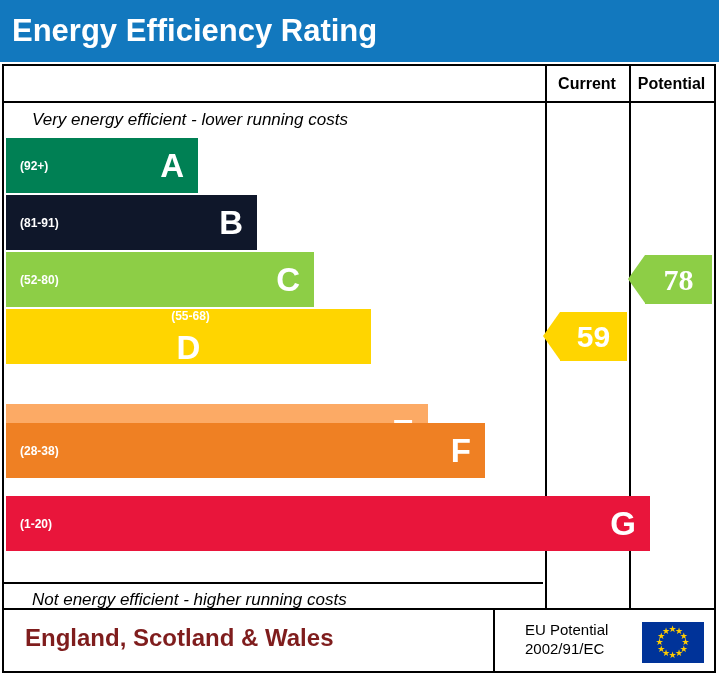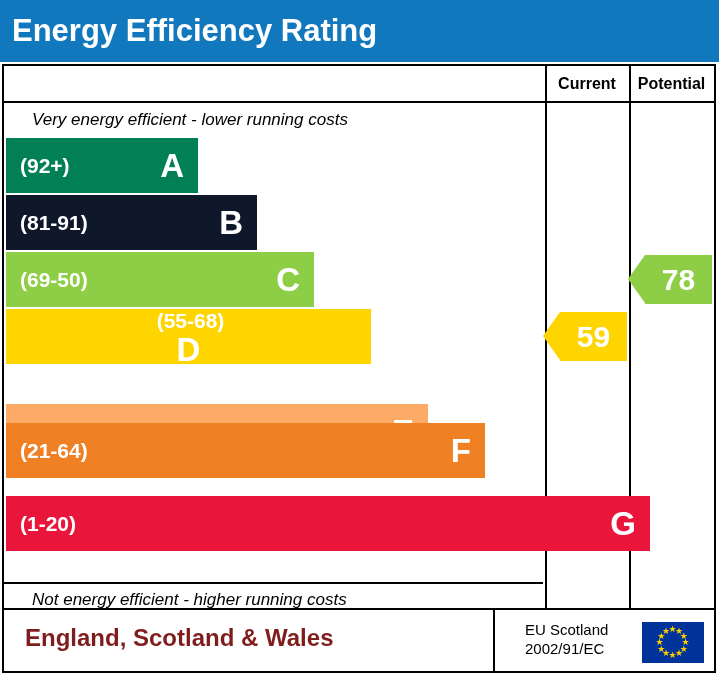--- a/index.html
+++ b/index.html
@@ -56,21 +56,21 @@
     position:absolute;left:0;top:516px;width:539px;height:2px;background:#000;
   }
 
   
   .bar{
     position:absolute;height:55px;
     display:flex;align-items:center;justify-content:space-between;
     box-sizing:border-box;padding:0 10px 0 14px;
   }
   .bar .range{
-    color:#fff;font-size:21px;font-weight:bold;
+    color:#fff;font-size:12px;font-weight:bold;
   }
   .bar .letter{
     color:#fff;font-size:33px;font-weight:bold;line-height:1;
     padding-right:4px;
   }
 
   
   .pointer{
     position:absolute;height:49px;
     display:flex;align-items:center;justify-content:center;
@@ -132,58 +132,58 @@
     <div id="bars">
         <div class="bar" style="left: 2px; top: 72px; width: 192px; background: rgb(0, 128, 84);">
           <span class="range">(92+)</span>
           <span class="letter">A</span>
         </div>
         <div class="bar" style="left: 2px; top: 129px; width: 251px; background: #0f172a;">
           <span class="range">(81-91)</span>
           <span class="letter">B</span>
         </div>
         <div class="bar" style="left: 2px; top: 186px; width: 308px; background: rgb(141, 206, 70);">
-          <span class="range">(69-50)</span>
+          <span class="range">(52-80)</span>
           <span class="letter">C</span>
         </div>
         <div class="bar" style="left: 2px; top: 243px; width: 365px; background: rgb(255, 213, 0); flex-direction: column;">
           <span class="range">(55-68)</span>
           <span class="letter">D</span>
         </div>
         <div class="bar" style="left: 2px; top: 300px; width: 422px; background: rgb(252, 170, 101); margin-top: 38px;">
           <span class="range">(39-54)</span>
           <span class="letter">E</span>
         </div>
         <div class="bar" style="left: 2px; top: 357px; width: 479px; background: rgb(239, 128, 35);">
-          <span class="range">(21-64)</span>
+          <span class="range">(28-38)</span>
           <span class="letter">F</span>
         </div>
         <div class="bar" style="left: 2px; top: 430px; width: 644px; background: rgb(233, 21, 59);">
           <span class="range">(1-20)</span>
           <span class="letter">G</span>
         </div>
       </div>
 
     <div id="pointers">
         <div class="pointer" style="left: 556px; width: 67px; top: 246px; background: rgb(255, 213, 0); color: rgb(255, 213, 0);">
           <span class="arrow"></span>
           <span style="color: rgb(255, 255, 255); position: relative;">59</span>
         </div>
         <div class="pointer" style="left: 641px; width: 67px; top: 189px; background: rgb(141, 206, 70); color: rgb(141, 206, 70);">
           <span class="arrow"></span>
-          <span style="color: rgb(255, 255, 255); position: relative;">78</span>
+          <span style="color: rgb(255, 255, 255); position: relative; font-family: Liberation Serif, serif;">78</span>
         </div>
       </div>
   </div>
 
   <div class="footer">
     <div class="footer-sep"></div>
     <div class="footer-title">England, Scotland &amp; Wales</div>
     <div class="eu-directive">
-      <div>EU Scotland</div>
+      <div>EU Potential</div>
       <div>2002/91/EC</div>
     </div>
     <div class="eu-flag">
         <span class="star" style="left: 26.5px; top: 3px;">★</span>
         <span class="star" style="left: 33px; top: 4.74167px;">★</span>
         <span class="star" style="left: 37.7583px; top: 9.5px;">★</span>
         <span class="star" style="left: 39.5px; top: 16px;">★</span>
         <span class="star" style="left: 37.7583px; top: 22.5px;">★</span>
         <span class="star" style="left: 33px; top: 27.2583px;">★</span>
         <span class="star" style="left: 26.5px; top: 29px;">★</span>

